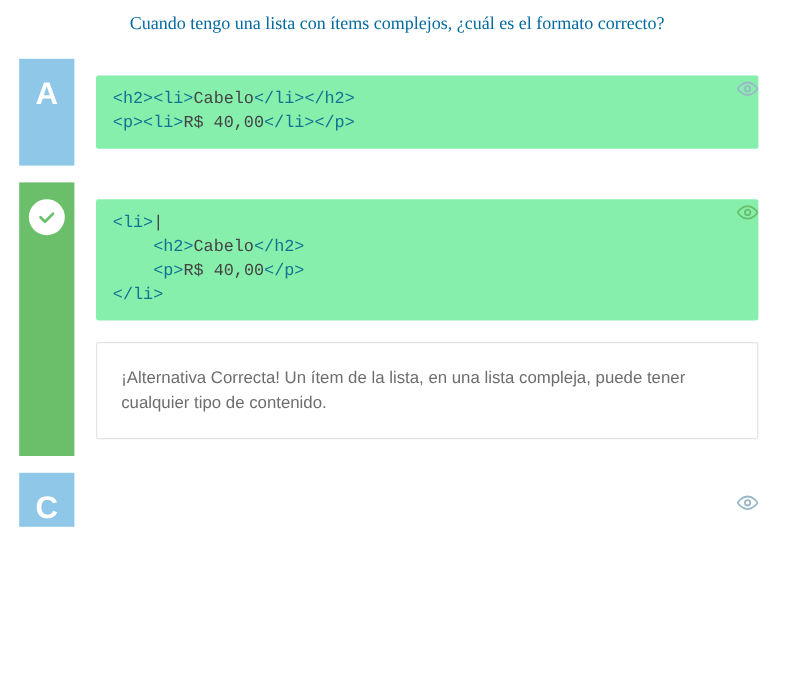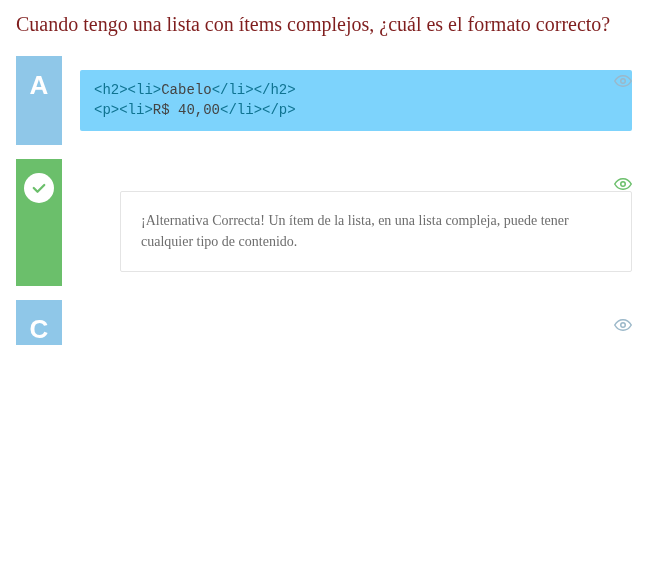--- a/index.html
+++ b/index.html
@@ -5,24 +5,25 @@
   body {
     margin: 0;
     padding: 8px 16px;
     font-family: Georgia, 'Times New Roman', serif;
     color: #3a3a3a;
     background: #ffffff;
     width: 662px;
     box-sizing: border-box;
   }
   .question {
-    font-size: 20px;
-    color: #7f1d1d;
+    font-size: 15px;
+    color: #0369a1;
     margin: 2px 0 18px 0;
     line-height: 1.4;
+    text-align: center;
   }
   .option {
     display: flex;
     margin-bottom: 14px;
   }
   .option-label {
     width: 46px;
     min-width: 46px;
     display: flex;
     align-items: flex-start;
@@ -35,21 +36,21 @@
   }
   .label-blue { background: #8fc7e8; }
   .label-green { background: #6bbf6b; }
   .option-body {
     flex: 1;
     padding: 14px 14px 14px 18px;
     position: relative;
     min-width: 0;
   }
   .code-block {
-    background: #7dd3fc;
+    background: #86efac;
     border-radius: 2px;
     padding: 10px 14px;
     font-family: Consolas, Menlo, 'Courier New', monospace;
     font-size: 14px;
     line-height: 1.45;
     color: #444444;
     white-space: pre;
     overflow-x: auto;
   }
   .code-block .tag { color: #0f7391; }
@@ -69,25 +70,24 @@
     display: inline-flex;
     align-items: center;
     justify-content: center;
     margin-top: 0;
   }
   .feedback {
     border: 1px solid #e4e4e4;
     border-radius: 2px;
     padding: 18px 20px;
     margin-top: 18px;
-    font-family: Liberation Serif, serif;
+    font-family: Liberation Sans, sans-serif;
     font-size: 14px;
     color: #6d6d6d;
     line-height: 1.55;
-    margin-left: 40px;
   }
 </style>
 </head>
 <body>
 
 <div class="question">Cuando tengo una lista con ítems complejos, ¿cuál es el formato correcto?</div>
 
 <div class="option">
   <div class="option-label label-blue">A</div>
   <div class="option-body">
@@ -110,20 +110,24 @@
         </svg>
     </span>
   </div>
   <div class="option-body">
     <span class="eye-icon green">
       <svg width="18" height="18" viewBox="0 0 24 24" fill="none" stroke="currentColor" stroke-width="2">
           <path d="M1 12s4-7 11-7 11 7 11 7-4 7-11 7S1 12 1 12z"></path>
           <circle cx="12" cy="12" r="3"></circle>
         </svg>
     </span>
+    <div class="code-block"><span class="tag">&lt;li&gt;</span>|
+    <span class="tag">&lt;h2&gt;</span>Cabelo<span class="tag">&lt;/h2&gt;</span>
+    <span class="tag">&lt;p&gt;</span>R$ 40,00<span class="tag">&lt;/p&gt;</span>
+<span class="tag">&lt;/li&gt;</span></div>
     <div class="feedback">¡Alternativa Correcta! Un ítem de la lista, en una lista compleja, puede tener cualquier tipo de contenido.</div>
   </div>
 </div>
 
 <div class="option">
   <div class="option-label label-blue">C</div>
   <div class="option-body">
     <span class="eye-icon">
       <svg width="18" height="18" viewBox="0 0 24 24" fill="none" stroke="currentColor" stroke-width="2">
           <path d="M1 12s4-7 11-7 11 7 11 7-4 7-11 7S1 12 1 12z"></path>

